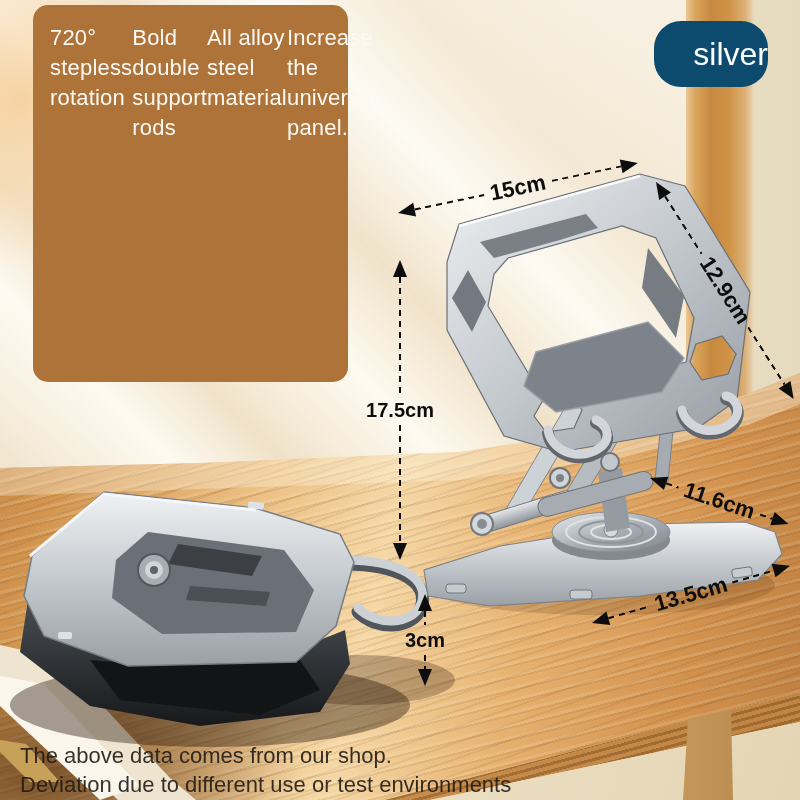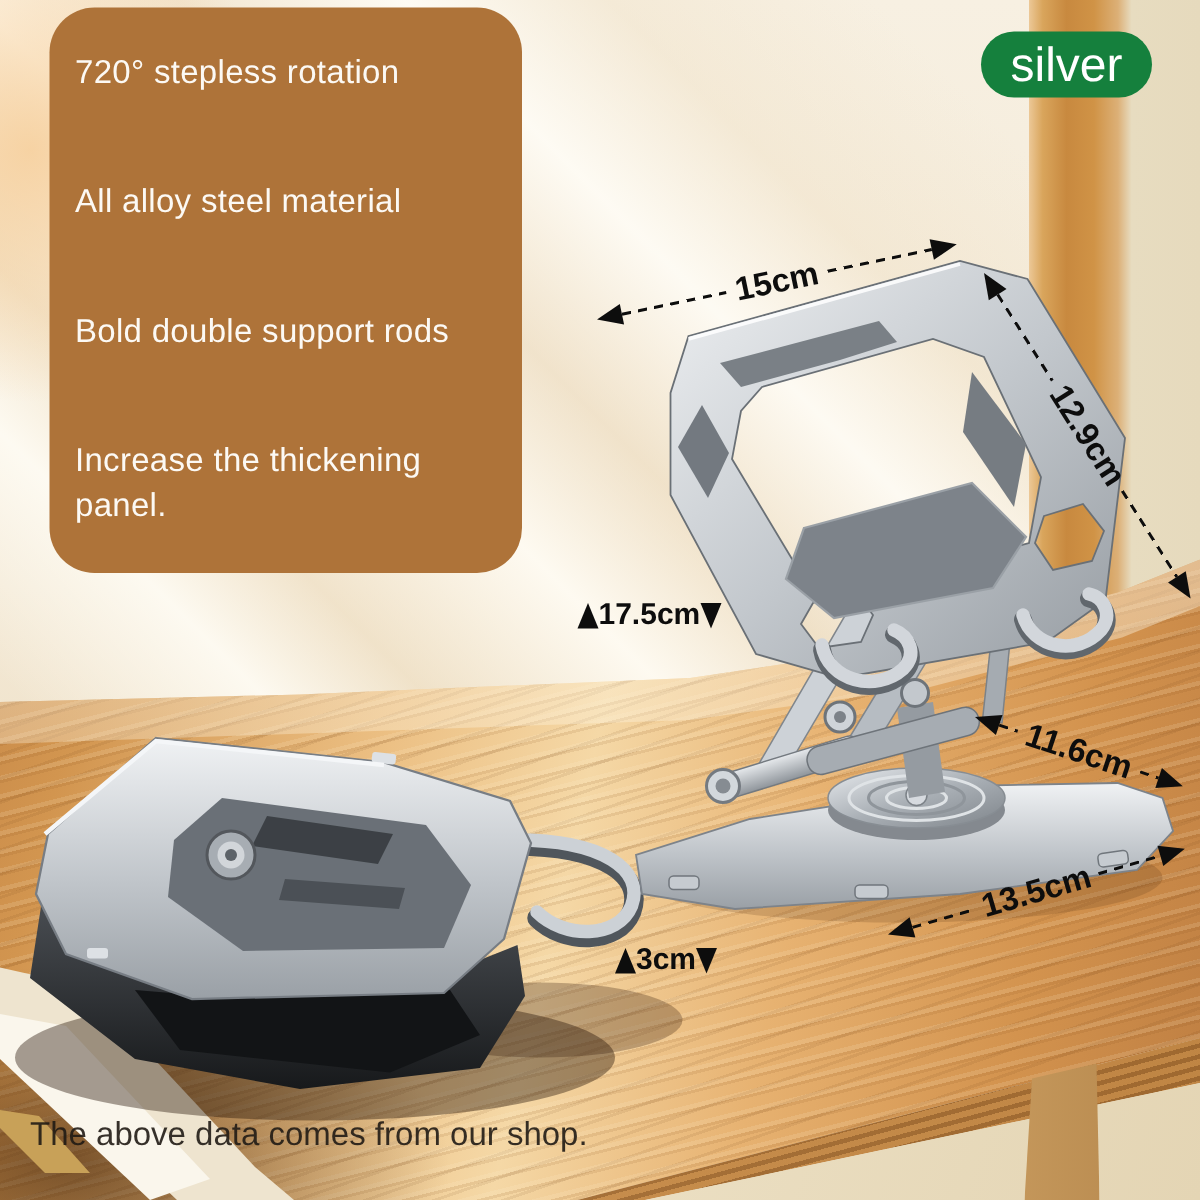--- a/index.html
+++ b/index.html
@@ -41,40 +41,40 @@
     background:linear-gradient(110deg,#efe2c4 0%,#ece0c4 60%,#e4d5b4 100%);}
   .table-leg{position:absolute;left:0;top:0;width:800px;height:800px;z-index:5;
     clip-path:polygon(688px 719px,731px 709px,733px 800px,683px 800px);
     background:linear-gradient(90deg,#b98c52 0%,#dab37c 35%,#cfa265 75%,#b3854a 100%);}
 
   
   .art{position:absolute;left:0;top:0;z-index:7;pointer-events:none;}
 
   
   .dim{position:absolute;display:flex;align-items:center;height:30px;z-index:8;transform-origin:0 50%;}
-  .dim.v{flex-direction:row;width:30px;height:auto;}
+  .dim.v{flex-direction:column;width:30px;height:auto;}
   .dash{flex:1;height:2px;background:repeating-linear-gradient(90deg,#0d0d0d 0 6px,transparent 6px 11px);}
   .dim.v .dash{width:2px;height:auto;background:repeating-linear-gradient(180deg,#0d0d0d 0 6px,transparent 6px 11px);}
   .ah{width:0;height:0;flex:none;}
   .ah.l{border-top:7px solid transparent;border-bottom:7px solid transparent;border-right:17px solid #0d0d0d;}
   .ah.r{border-top:7px solid transparent;border-bottom:7px solid transparent;border-left:17px solid #0d0d0d;}
   .ah.u{border-left:7px solid transparent;border-right:7px solid transparent;border-bottom:17px solid #0d0d0d;}
   .ah.d{border-left:7px solid transparent;border-right:7px solid transparent;border-top:17px solid #0d0d0d;}
   .dim-label{padding:0 6px;font-size:22px;font-weight:600;color:#0d0d0d;white-space:nowrap;line-height:1;}
   .dim.v .dim-label{padding:5px 0;font-size:20px;}
 
   
-  .panel{position:absolute;left:33px;top:5px;width:315px;height:377px;border-radius:30px;
-    background:#ae7339;z-index:9;display:flex;flex-direction:column;justify-content:space-between;
-    padding:28px 6px 30px 17px;box-sizing:border-box;}
+  .panel{position:absolute;left:33px;top:5px;width:315px;height:377px;border-radius:15px;
+    background:#ae7339;z-index:9;display:flex;flex-direction:row;justify-content:space-between;
+    padding:18px 6px 30px 17px;box-sizing:border-box;}
   .feature{color:#fcf9f4;font-size:22px;line-height:30px;letter-spacing:.2px;}
 
   
-  .badge{position:absolute;left:654px;top:21px;width:114px;height:44px;border-radius:27px;
-    background:#15803d;z-index:9;display:flex;align-items:center;justify-content:center;}
+  .badge{position:absolute;left:654px;top:21px;width:114px;height:66px;border-radius:27px;
+    background:#0c4a6e;z-index:9;display:flex;align-items:center;justify-content:flex-end;}
   .badge span{color:#ffffff;font-size:32px;line-height:1;}
 
   
   .disclaimer{position:absolute;left:20px;top:741px;z-index:10;color:rgba(32,27,21,.9);
     font-size:22px;line-height:29px;}
 </style>
 </head>
 <body>
 
 <div class="stage">
@@ -221,26 +221,27 @@
   <div class="dim" style="left:592px;top:608px;width:206px;transform:rotate(-16.1deg);">
     <span class="ah l"></span>
     <span class="dash"></span>
     <span class="dim-label">13.5cm</span>
     <span class="dash"></span>
     <span class="ah r"></span>
   </div>
 
   <div class="panel">
     <div class="feature">720° stepless rotation</div>
+    <div class="feature">Bold double support rods</div>
     <div class="feature">All alloy steel material</div>
-    <div class="feature">Bold double support rods</div>
-    <div class="feature">Increase the thickening panel.</div>
+    <div class="feature">Increase the universal panel.</div>
   </div>
 
   <div class="badge">
     <span>silver</span>
   </div>
 
   <div class="disclaimer">
     <div>The above data comes from our shop.</div>
+    <div>Deviation due to different use or test environments</div>
   </div>
 
 </div>
 
 </body></html>

